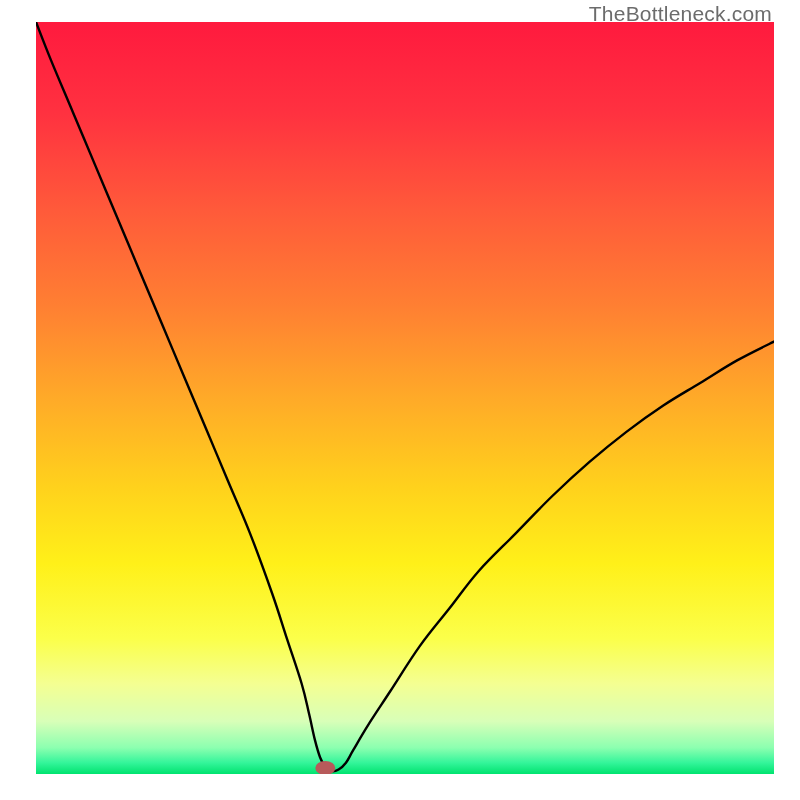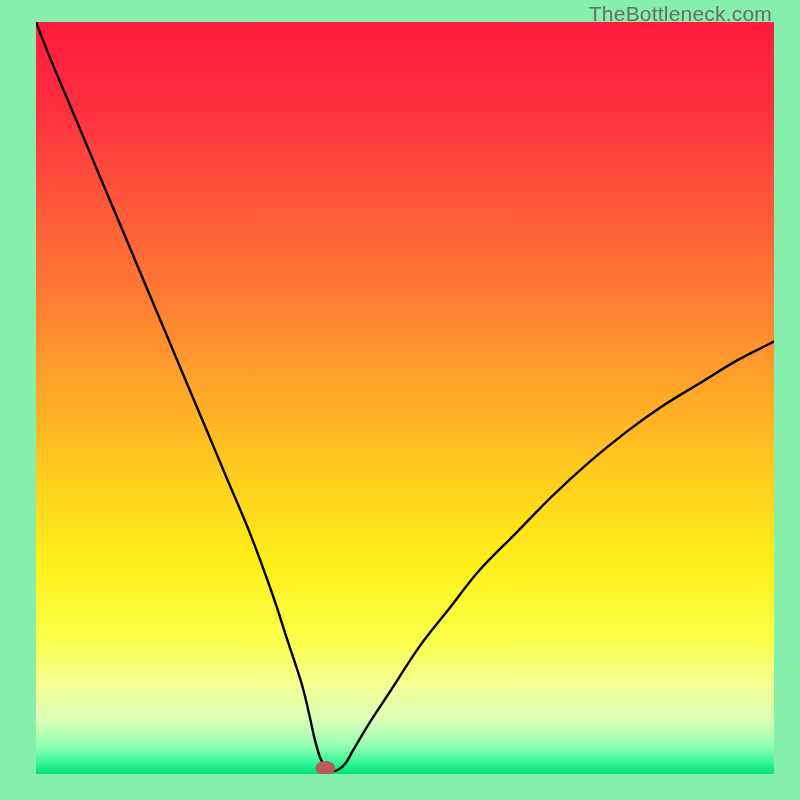--- a/index.html
+++ b/index.html
@@ -9,21 +9,21 @@
     height: 800px;
     background: #000;
     overflow: hidden;
   }
   .frame {
     position: absolute;
     left: 0;
     top: 0;
     width: 800px;
     height: 800px;
-    background: #86efac;
+    background: #ffffff;
   }
   .plot-area {
     position: absolute;
     left: 36px;
     top: 22px;
     width: 738px;
     height: 752px;
   }
   .watermark {
     position: absolute;

